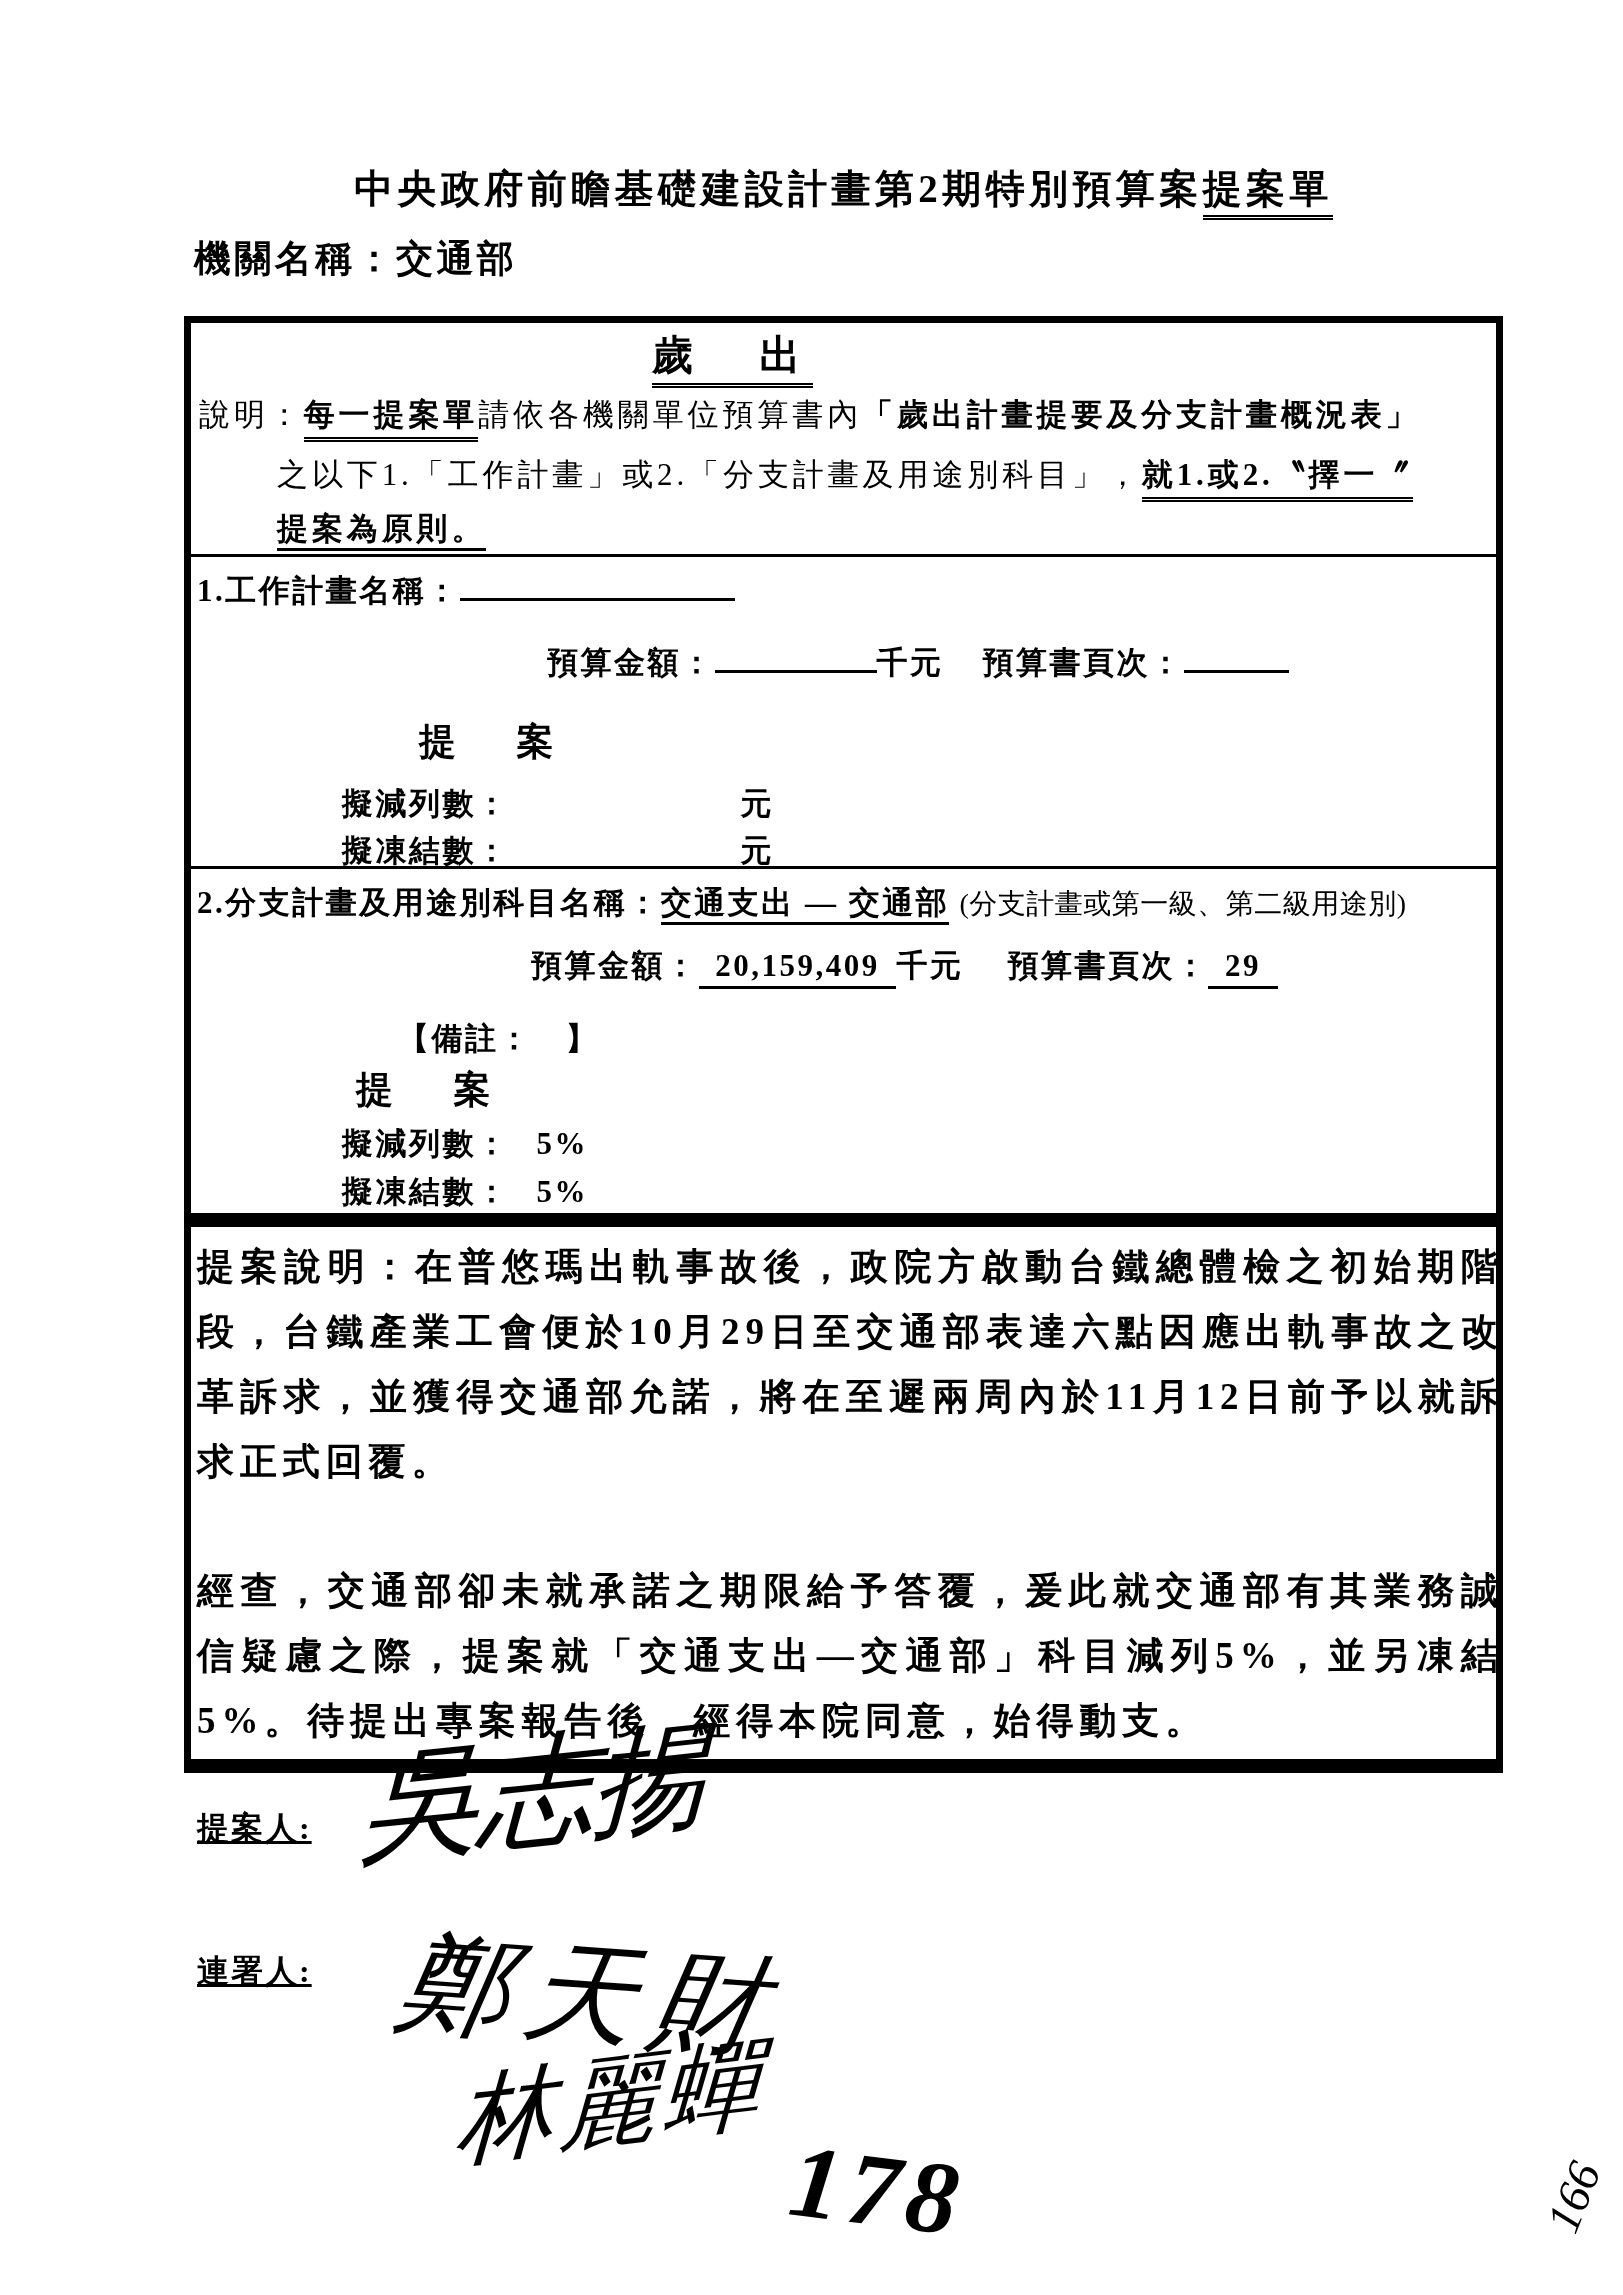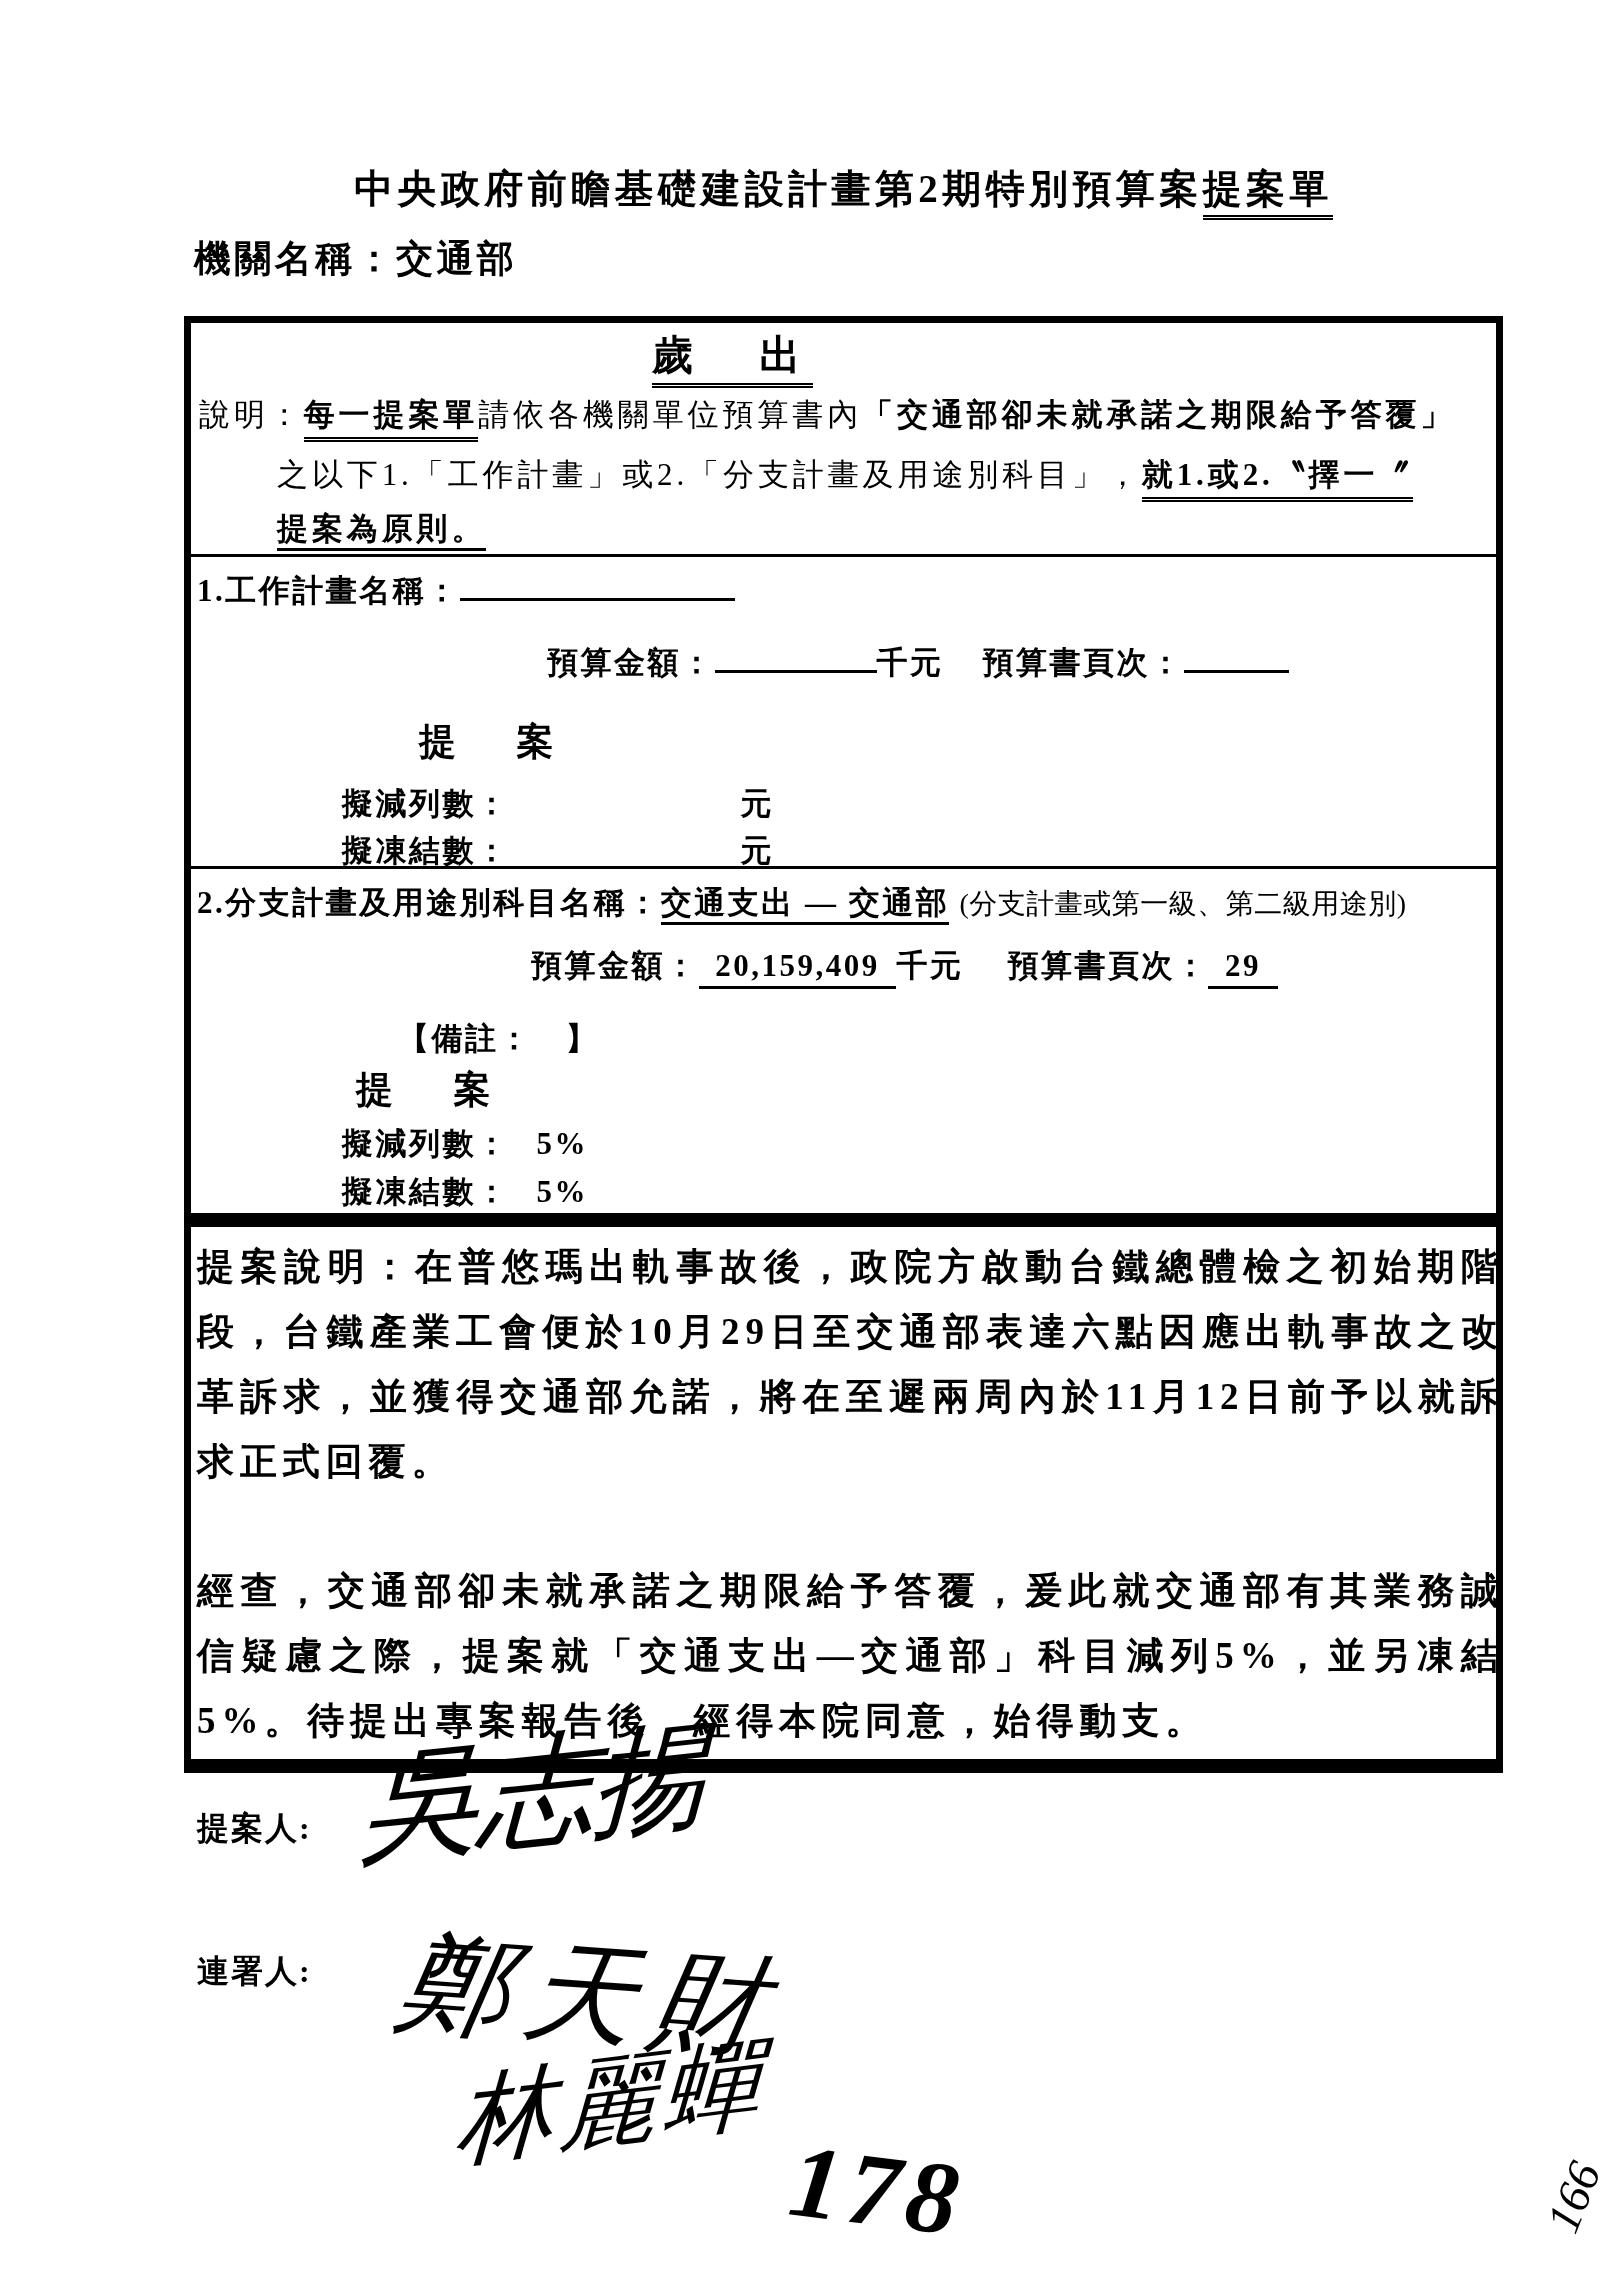--- a/index.html
+++ b/index.html
@@ -43,21 +43,21 @@
   .prop-head{font-size:37px;font-weight:700;letter-spacing:11.8px;}
   .note-sm{font-size:28px;letter-spacing:0.5px;font-weight:400;}
   .expl{
     left:197px;top:1234px;width:1307px;white-space:normal;
     font-size:37px;letter-spacing:5.9px;line-height:65px;
     font-weight:600;text-align:justify;
   }
   .expl p{margin:0;}
   .expl p + p{margin-top:64px;}
   
-  .sig-label{font-size:32px;font-weight:600;letter-spacing:2px;}
+  .sig-label{font-size:32px;font-weight:600;letter-spacing:2px;text-decoration:underline;}
   .sig{
     font-style:italic;font-weight:400;line-height:1;
     transform-origin:left top;
   }
   .sig-1{left:365px;top:1751px;font-size:118px;transform:rotate(-6deg) skewX(-8deg);letter-spacing:-2.9px;}
   .sig-2{left:410px;top:1928px;font-size:110px;transform:rotate(4deg) skewX(-6deg);letter-spacing:16.7px;}
   .sig-3{left:459px;top:2072px;font-size:98px;transform:rotate(-7deg) skewX(-10deg);letter-spacing:5.9px;}
   .num-178{left:790px;top:2131px;font-size:103px;font-weight:700;font-style:italic;transform:rotate(7deg);letter-spacing:6.9px;}
   .num-166{left:1538px;top:2170px;font-size:47px;font-style:italic;transform:rotate(-68deg);transform-origin:center;}
 </style>
@@ -75,21 +75,21 @@
 <div class="abs main-box"></div>
 <div class="abs hr hr1"></div>
 <div class="abs hr hr2"></div>
 <div class="abs hr hr3"></div>
 
 <div class="abs sec-head">
   <span class="du">歲　出</span>
 </div>
 
 <div class="abs ins ins-l1">
-  <span>說明：</span><span class="b du">每一提案單</span><span>請依各機關單位預算書內</span><span class="b">「交通部卻未就承諾之期限給予答覆」</span>
+  <span>說明：</span><span class="b du">每一提案單</span><span>請依各機關單位預算書內</span><span class="b">「歲出計畫提要及分支計畫概況表」</span>
 </div>
 <div class="abs ins ins-l2">
   <span>之以下1.「工作計畫」或2.「分支計畫及用途別科目」，</span><span class="b du">就1.或2.〝擇一〞</span>
 </div>
 <div class="abs ins ins-l3">
   <span class="b u1">提案為原則。</span>
 </div>
 
 <div class="abs row" style="left:197px;top:570px;">
   <span>1.工作計畫名稱：</span><span class="blank" style="width:275px;"></span>

